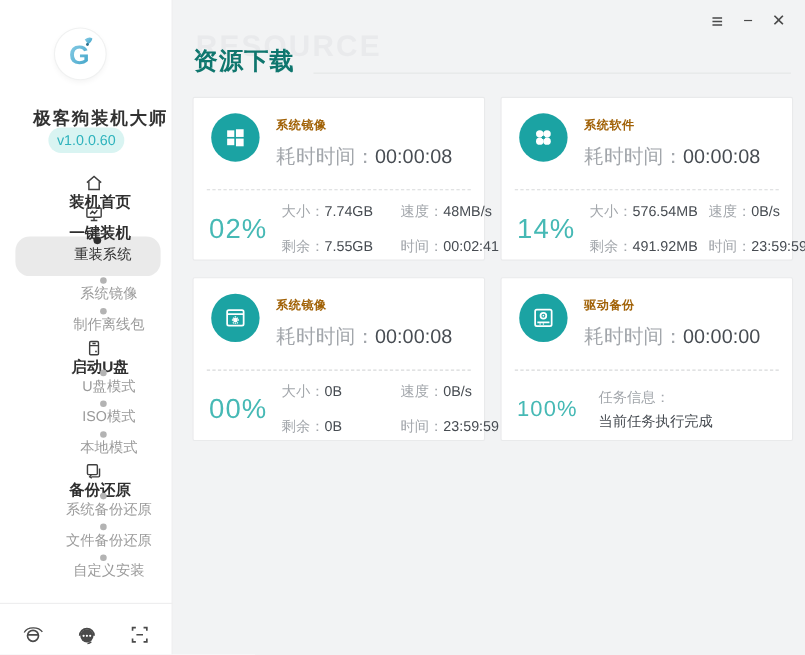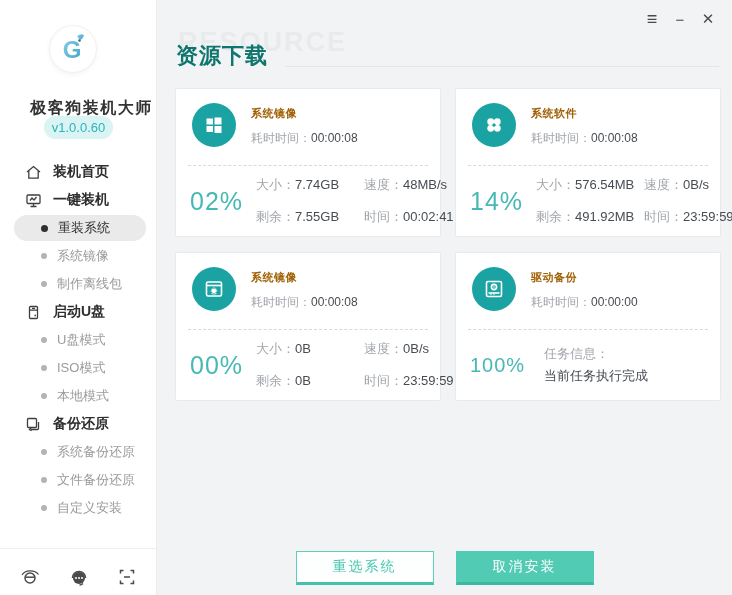--- a/index.html
+++ b/index.html
@@ -12,26 +12,26 @@
   .logo-circle { position:absolute; left:50px; top:26px; width:46px; height:46px; border-radius:50%;
                  background:#fff; box-shadow:0 0 0 1px #f0f1f1, 0 2px 6px rgba(0,0,0,.06);
                  display:flex; align-items:center; justify-content:center; }
   .app-title { position:absolute; left:0; top:98px; width:157px; text-align:center;
                font-size:16px; font-weight:700; color:#333; letter-spacing:1.5px;margin-left:13px; }
   .version-pill { position:absolute; left:44px; top:116px; width:69px; height:23px; border-radius:12px;
                   background:#d9f4f2; color:#2fb3bd; font-size:13px;
                   display:flex; align-items:center; justify-content:center; }
 
   .menu { position:absolute; left:0; top:158px; width:157px; }
-  .mi { height:28px; display:flex; align-items:center; cursor:pointer; }
+  .mi { height:28px; display:flex; align-items:center; cursor:pointer;flex-direction:column; }
   .mi-top { padding-left:25px; font-size:14px; font-weight:700; color:#2f2f2f; }
   .mi-top .micon { width:17px; height:17px; margin-right:11px; display:flex; }
   .mi-sub { padding-left:41px; font-size:13px; color:#9b9b9b; }
   .bullet { width:6px; height:6px; border-radius:50%; background:#b3b3b3; margin-right:10px; flex:none; }
-  .mi-sub.selected { background:#eaeaea; border-radius:13px; height:26px; margin:1px 11px 1px 14px;
+  .mi-sub.selected { background:#eaeaea; border-radius:13px; height:36px; margin:1px 11px 1px 14px;
                      padding-left:27px; color:#2f2f2f;text-align:right; }
   .mi-sub.selected .bullet { background:#2f2f2f; width:7px; height:7px; }
 
   .side-divider { position:absolute; left:0; top:548px; width:157px; height:1px; background:#ededee; }
   .side-footer { position:absolute; left:0; top:562px; width:157px; padding:0 20px;
                  display:flex; justify-content:space-between; align-items:center; height:30px; }
   .sficon { width:20px; height:20px; display:flex; cursor:pointer; }
 
   
   .main { position:absolute; left:157px; top:0; width:575px; height:595px; }
@@ -48,21 +48,21 @@
   .title-line { position:absolute; left:128px; right:13px; top:66px; height:1px; background:#e4e5e6; }
 
   .cards { position:absolute; left:18px; top:88px; display:grid;
            grid-template-columns:266px 266px; grid-auto-rows:149px; column-gap:14px; row-gap:15px; }
   .card { background:#fff; border:1px solid #e9eaeb; border-radius:2px; }
   .card-top { display:flex; align-items:flex-start; padding:14px 14px 0 16px; }
   .icon-circle { width:44px; height:44px; border-radius:50%; background:#1ba3a3; flex:none;
                  display:flex; align-items:center; justify-content:center; }
   .card-head { margin-left:15px; padding-top:3px; }
   .card-title { font-size:11px; font-weight:700; color:#a16207; letter-spacing:.5px; }
-  .card-elapsed { margin-top:9px; font-size:12px; white-space:nowrap; }
+  .card-elapsed { margin-top:9px; font-size:18px; white-space:nowrap; }
   .lbl { color:#a2a6ab; }
   .val { color:#474c52; }
   .card-divider { border-top:1px dashed #d7d9da; margin:18px 12px 0 12px; }
   .card-bottom { display:flex; align-items:center; height:70px; padding:0 12px 0 14px; }
   .percent { font-size:25px; color:#46b9b5; min-width:58px; letter-spacing:1px; flex:none; }
   .percent.big { font-size:20px; min-width:68px; }
   .stats { display:grid; grid-template-columns:minmax(96px,auto) auto; column-gap:12px; row-gap:14px;
            font-size:13px; margin-left:8px; white-space:nowrap; }
   .task { margin-left:6px; font-size:13px; line-height:22px; white-space:nowrap; }
   .task .t2 { color:#474c52; }
@@ -334,19 +334,15 @@
           <div class="percent big">100%</div>
           <div class="task">
             <div class="lbl">任务信息：</div>
             <div class="t2">当前任务执行完成</div>
           </div>
         </div>
       </div>
 
     </div>
 
-    <div class="actions">
-      <div class="btn btn-outline">重选系统</div>
-      <div class="btn btn-fill">取消安装</div>
-    </div>
 
   </div>
 </div>
 
 </body></html>

